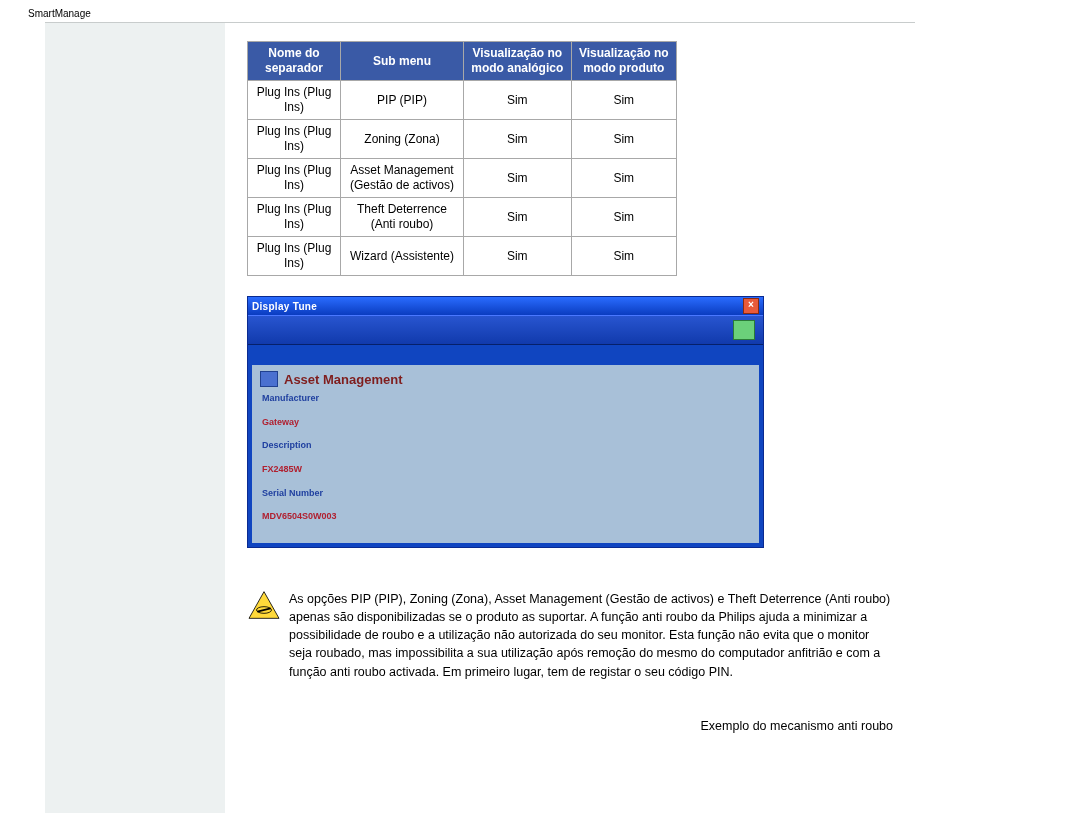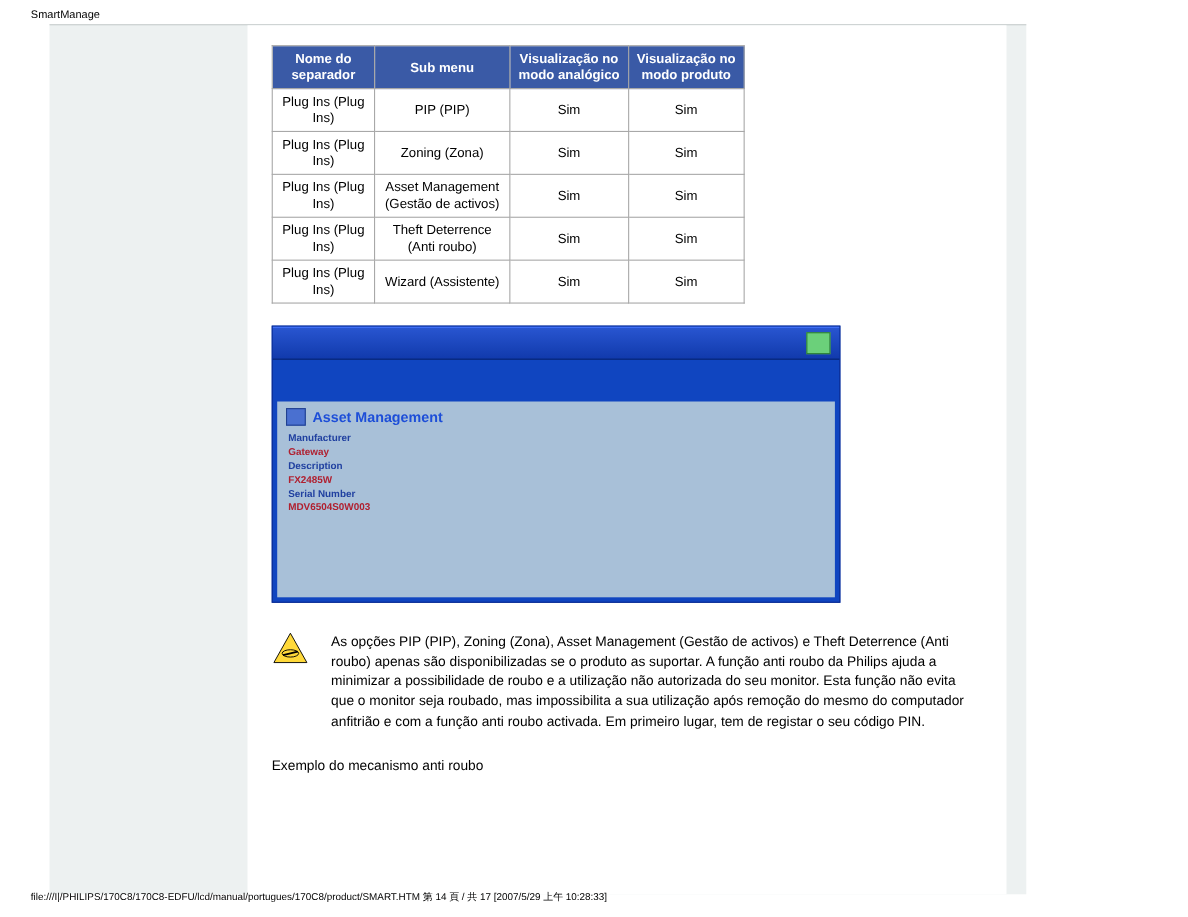--- a/index.html
+++ b/index.html
@@ -1,46 +1,46 @@
 <!DOCTYPE html>
 <html><head>
 <meta charset="utf-8">
 <style>
   html,body{margin:0;padding:0;font-family:Arial,Helvetica,sans-serif;background:#fff;color:#000;}
   .page{width:996px;height:834px;position:relative;}
   .hdr{position:absolute;top:8px;left:28px;font-size:10px;color:#000;}
-  .outer{position:absolute;top:22px;left:45px;width:870px;height:790px;background:#edf1f1;border-top:1px solid #c8cccc;padding-left:18px;}
+  .outer{position:absolute;top:22px;left:45px;width:870px;height:790px;background:#edf1f1;border-top:1px solid #c8cccc;}
   .inner{position:absolute;top:0;left:180px;width:690px;height:790px;background:#fff;}
   .content{padding:18px 22px 0 22px;font-size:12.5px;}
   table.feat{border-collapse:collapse;width:430px;}
   table.feat th{background:#3a5aa6;color:#fff;font-weight:bold;font-size:12px;text-align:center;border:1px solid #a8a8a8;padding:4px 6px;line-height:1.25;}
   table.feat td{border:1px solid #a8a8a8;font-size:12px;text-align:center;padding:4px 6px;line-height:1.25;}
   table.feat td.lft{width:80px;}
   table.feat td.sm{width:110px;}
   
   .shot{margin-top:20px;width:515px;height:250px;border:1px solid #0a2a90;background:#1045c0;position:relative;font-size:0;}
   .titlebar{height:18px;background:linear-gradient(#2a6cff,#0a3cc0);display:flex;align-items:center;justify-content:space-between;padding:0 4px;}
   .titlebar .t{color:#fff;font-size:10px;font-weight:bold;letter-spacing:0.3px;}
   .titlebar .x{width:14px;height:14px;background:#e85a3a;border:1px solid #8a2a10;color:#fff;font-size:10px;line-height:12px;text-align:center;font-weight:bold;}
   .toolbar{height:28px;background:linear-gradient(#2855d0,#113aac);border-top:1px solid #4a78ff;border-bottom:1px solid #06206a;position:relative;}
   .tb-icon{position:absolute;right:8px;top:4px;width:20px;height:18px;background:#6bd07a;border:1px solid #2a7a38;}
   .tabbar{height:18px;background:#020a50;display:flex;}
   .tab{flex:1;color:#cfe0ff;font-size:9px;text-align:center;line-height:18px;border-right:1px solid #1a2a70;}
   .pane{position:absolute;top:68px;left:4px;right:4px;bottom:4px;background:#a8c0d8;}
-  .pane-hd{display:flex;align-items:center;gap:6px;padding:6px 8px;color:#1d4ed8;font-weight:bold;font-size:13px;}
+  .pane-hd{display:flex;align-items:center;gap:6px;padding:6px 8px;color:#7f1d1d;font-weight:bold;font-size:13px;}
   .pane-hd .ic{width:16px;height:14px;background:#4a70d0;border:1px solid #204090;}
   .kv{display:flex;gap:40px;padding:0 10px;font-size:9px;line-height:1.3;}
-  .kv .col{display:flex;flex-direction:column;gap:1px;}
+  .kv .col{display:flex;flex-direction:column;gap:12px;}
   .klabel{color:#2040a0;font-weight:bold;}
   .kval{color:#b02030;font-weight:bold;}
-  .note-row{display:flex;align-items:flex-start;gap:20px;margin-top:26px;}
+  .note-row{display:flex;align-items:flex-start;gap:8px;margin-top:42px;}
   .warn{width:34px;height:30px;flex:none;}
   .warn svg{display:block;}
   .note-txt{font-size:12.5px;line-height:1.45;}
-  .subhead{margin-top:24px;font-size:12.5px;}
+  .subhead{margin-top:38px;font-size:12.5px;text-align:right;}
   .ftr{position:absolute;left:28px;bottom:12px;font-size:9px;color:#000;}
 </style>
 </head>
 <body>
 <div class="page">
 
 <div class="hdr">SmartManage</div>
 
 <div class="outer">
   <div class="inner">
@@ -83,20 +83,24 @@
           <tr>
             <td class="lft">Plug Ins (Plug Ins)</td>
             <td class="sm">Wizard (Assistente)</td>
             <td>Sim</td>
             <td>Sim</td>
           </tr>
         </tbody>
       </table>
 
       <div class="shot">
+        <div class="titlebar">
+          <span class="t">Display Tune</span>
+          <span class="x">×</span>
+        </div>
         <div class="toolbar">
           <div class="tb-icon"></div>
         </div>
         <div class="pane">
           <div class="pane-hd">
             <span class="ic"></span>
             <span>Asset Management</span>
           </div>
           <div class="kv">
             <div class="col">
@@ -121,15 +125,14 @@
         </div>
         <div class="note-txt">As opções PIP (PIP), Zoning (Zona), Asset Management (Gestão de activos) e Theft Deterrence (Anti roubo) apenas são disponibilizadas se o produto as suportar. A função anti roubo da Philips ajuda a minimizar a possibilidade de roubo e a utilização não autorizada do seu monitor. Esta função não evita que o monitor seja roubado, mas impossibilita a sua utilização após remoção do mesmo do computador anfitrião e com a função anti roubo activada. Em primeiro lugar, tem de registar o seu código PIN.</div>
       </div>
 
       <div class="subhead">Exemplo do mecanismo anti roubo</div>
 
     </div>
   </div>
 </div>
 
-<div class="ftr">file:///I|/PHILIPS/170C8/170C8-EDFU/lcd/manual/portugues/170C8/product/SMART.HTM 第 14 頁 / 共 17 [2007/5/29 上午 10:28:33]</div>
 
 </div>
 
 </body></html>

